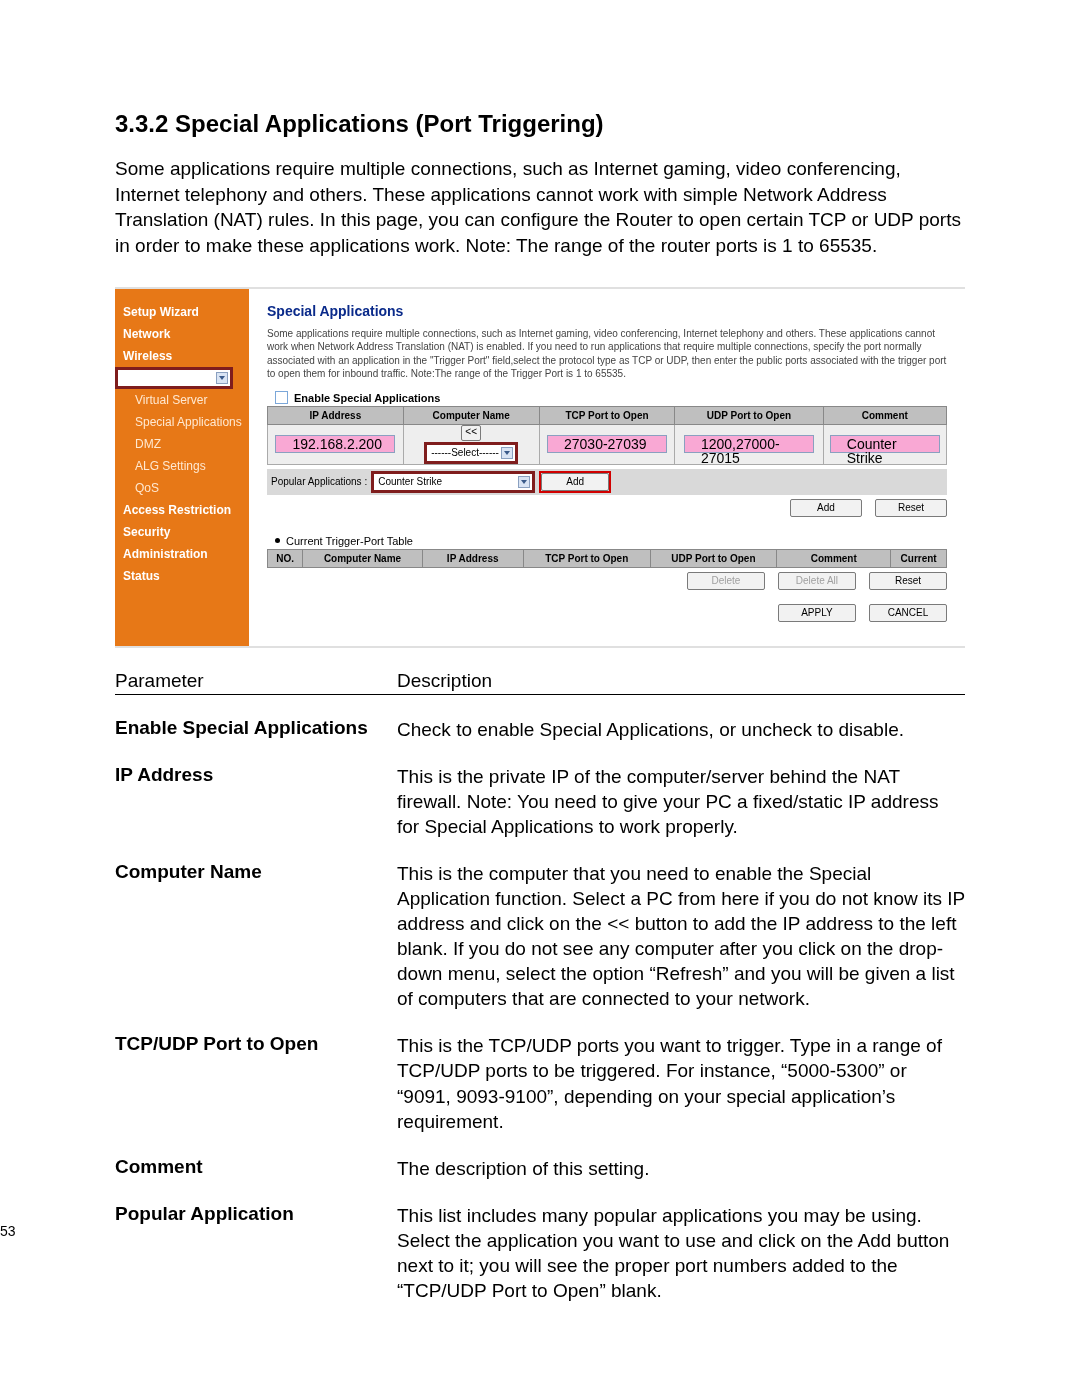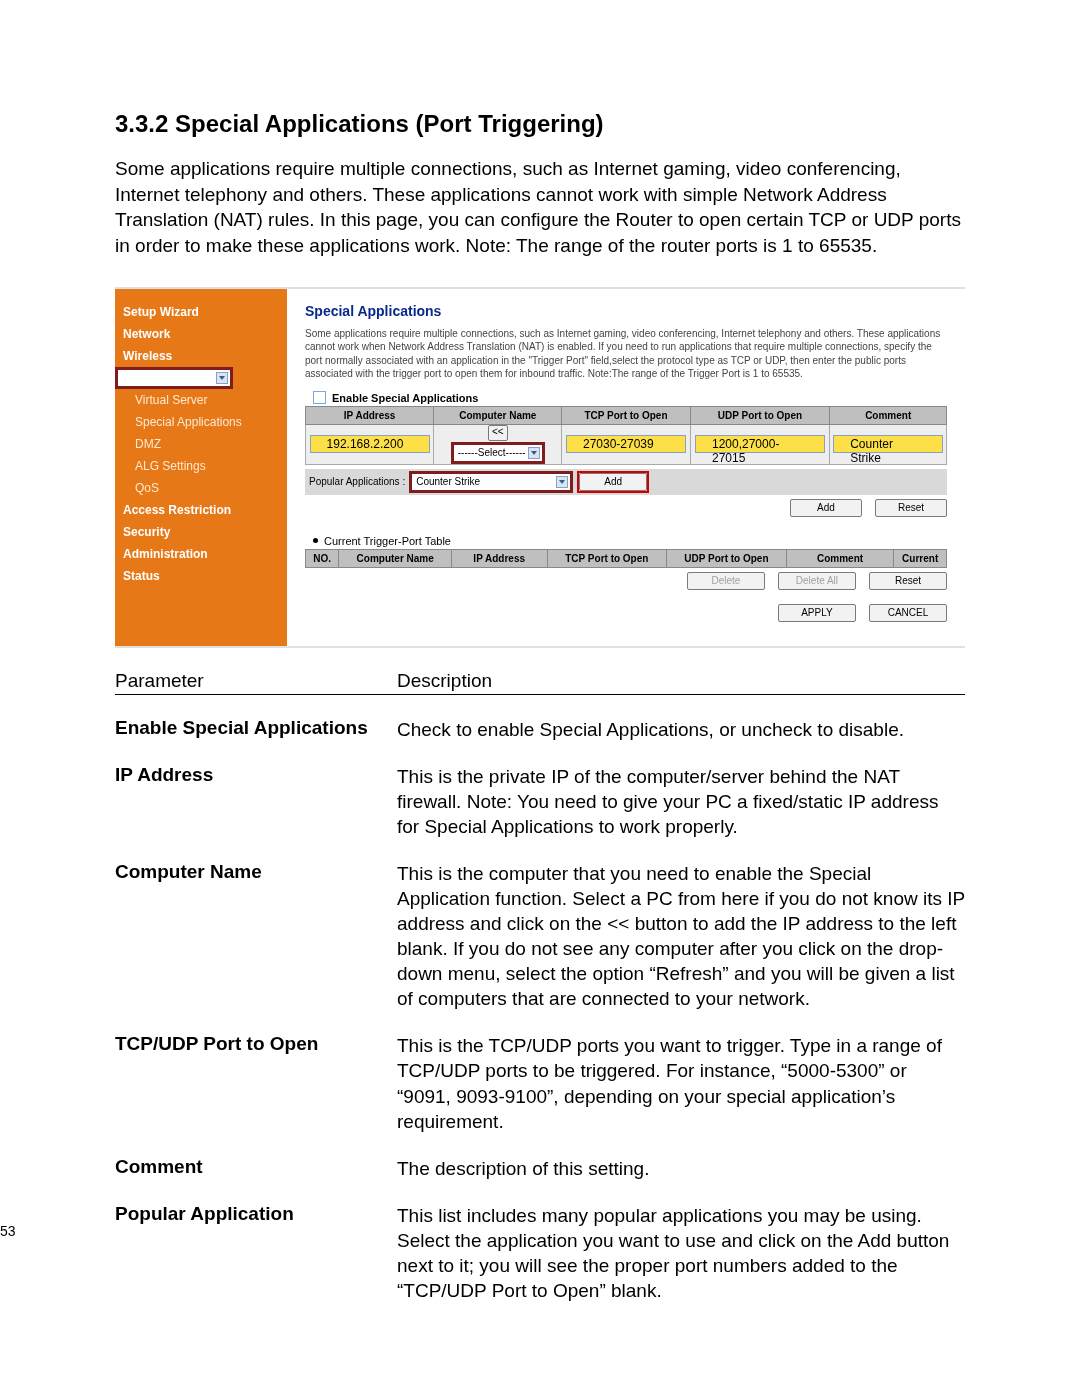--- a/index.html
+++ b/index.html
@@ -1,35 +1,35 @@
 <!DOCTYPE html>
 <html><head>
 <meta charset="utf-8">
 <style>
   html,body{margin:0;padding:0;background:#fff;font-family:Arial,Helvetica,sans-serif;color:#000;}
   .page{width:1080px;height:1397px;position:relative;box-sizing:border-box;padding:110px 115px 0 115px;}
   .section-title{font-size:24px;font-weight:bold;margin:0 0 18px 0;}
   .intro{font-size:19px;line-height:1.35;margin:0 0 28px 0;}
   .shot{display:flex;border:2px solid #e0e0e0;border-left:none;border-right:none;font-size:11px;}
   
-  .sb{background:#e77817;color:#fff;width:172px;padding:12px 0 12px 0;}
+  .sb{background:#e77817;color:#fff;width:134px;padding:12px 0 12px 0;}
   .sb-item{padding:4px 0 4px 8px;font-size:12px;}
   .sb-top{font-weight:bold;color:#fff;}
   .sb-sub{padding-left:20px;color:#ffe8d0;font-weight:normal;}
   .sb-top.sel{color:#fff;}
   
   .mp{flex:1;padding:14px 18px 24px 18px;background:#fff;}
   .mp-title{color:#0a2a8a;font-weight:bold;font-size:14px;margin-bottom:8px;}
   .mp-txt{color:#444;font-size:10px;line-height:1.35;margin-bottom:10px;}
   .chk-row{font-size:11px;font-weight:bold;margin:4px 0 2px 8px;}
   .chk{display:inline-block;width:11px;height:11px;border:1px solid #7ba7d9;background:#fff;vertical-align:-2px;margin-right:6px;}
   table.t1{border-collapse:collapse;width:100%;table-layout:fixed;}
   table.t1 th{background:#bfbfbf;border:1px solid #888;font-size:10px;font-weight:bold;padding:3px 4px;text-align:center;}
   table.t1 td{border:1px solid #aaa;background:#eee;font-size:10px;padding:0;text-align:center;height:28px;vertical-align:middle;}
-  .inp{display:inline-block;border:1px solid #8aa0c0;background:#fde047;font-size:12px;padding:1px 16px;height:14px;line-height:14px;box-sizing:content-box;vertical-align:middle;}
+  .inp{display:inline-block;border:1px solid #8aa0c0;background:#f9a8d4;font-size:14px;padding:1px 16px;height:14px;line-height:14px;box-sizing:content-box;vertical-align:middle;}
   .sel{display:inline-block;border:3px solid #7f1d1d;background:#fff;font-size:10px;padding:1px 4px;height:14px;line-height:14px;position:relative;box-sizing:content-box;vertical-align:middle;}
   .sel::after{content:"";position:absolute;right:2px;top:2px;width:12px;height:12px;background:#d9e4f4;border:1px solid #8aa0c0;box-sizing:border-box;}
   .sel::before{content:"";position:absolute;right:5px;top:6px;border-left:3px solid transparent;border-right:3px solid transparent;border-top:4px solid #3a5a8a;z-index:1;}
   .btn2{display:inline-block;border:1px solid #7a7a7a;background:#f2f2f2;font-size:10px;padding:1px 10px;height:14px;line-height:14px;border-radius:2px;vertical-align:middle;}
   .btn2.dis{color:#a0a0a0;}
   .pop-row{margin:4px 0 2px 0;background:#d9d9d9;padding:2px 4px;display:flex;align-items:center;gap:4px;}
   .pop-lbl{font-size:10px;}
   .add-hl{border:2px solid #d10000;padding:0;display:inline-block;}
   .btn-row{text-align:right;margin-top:4px;}
   .btn-row .btn2{margin-left:10px;width:50px;text-align:center;}

